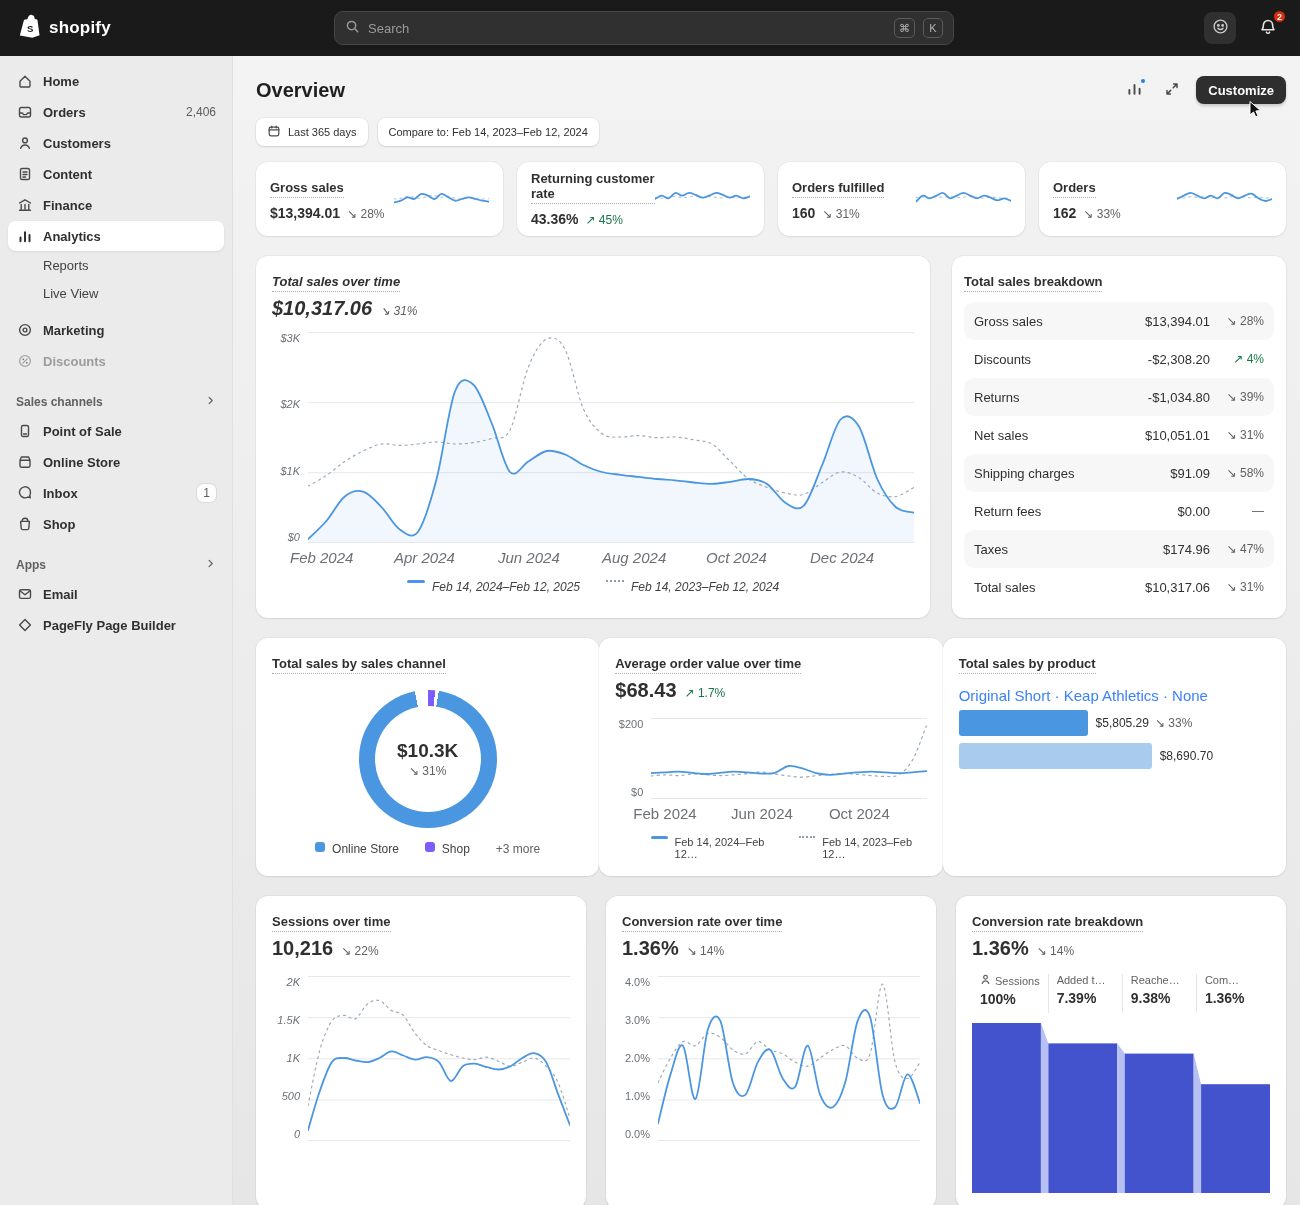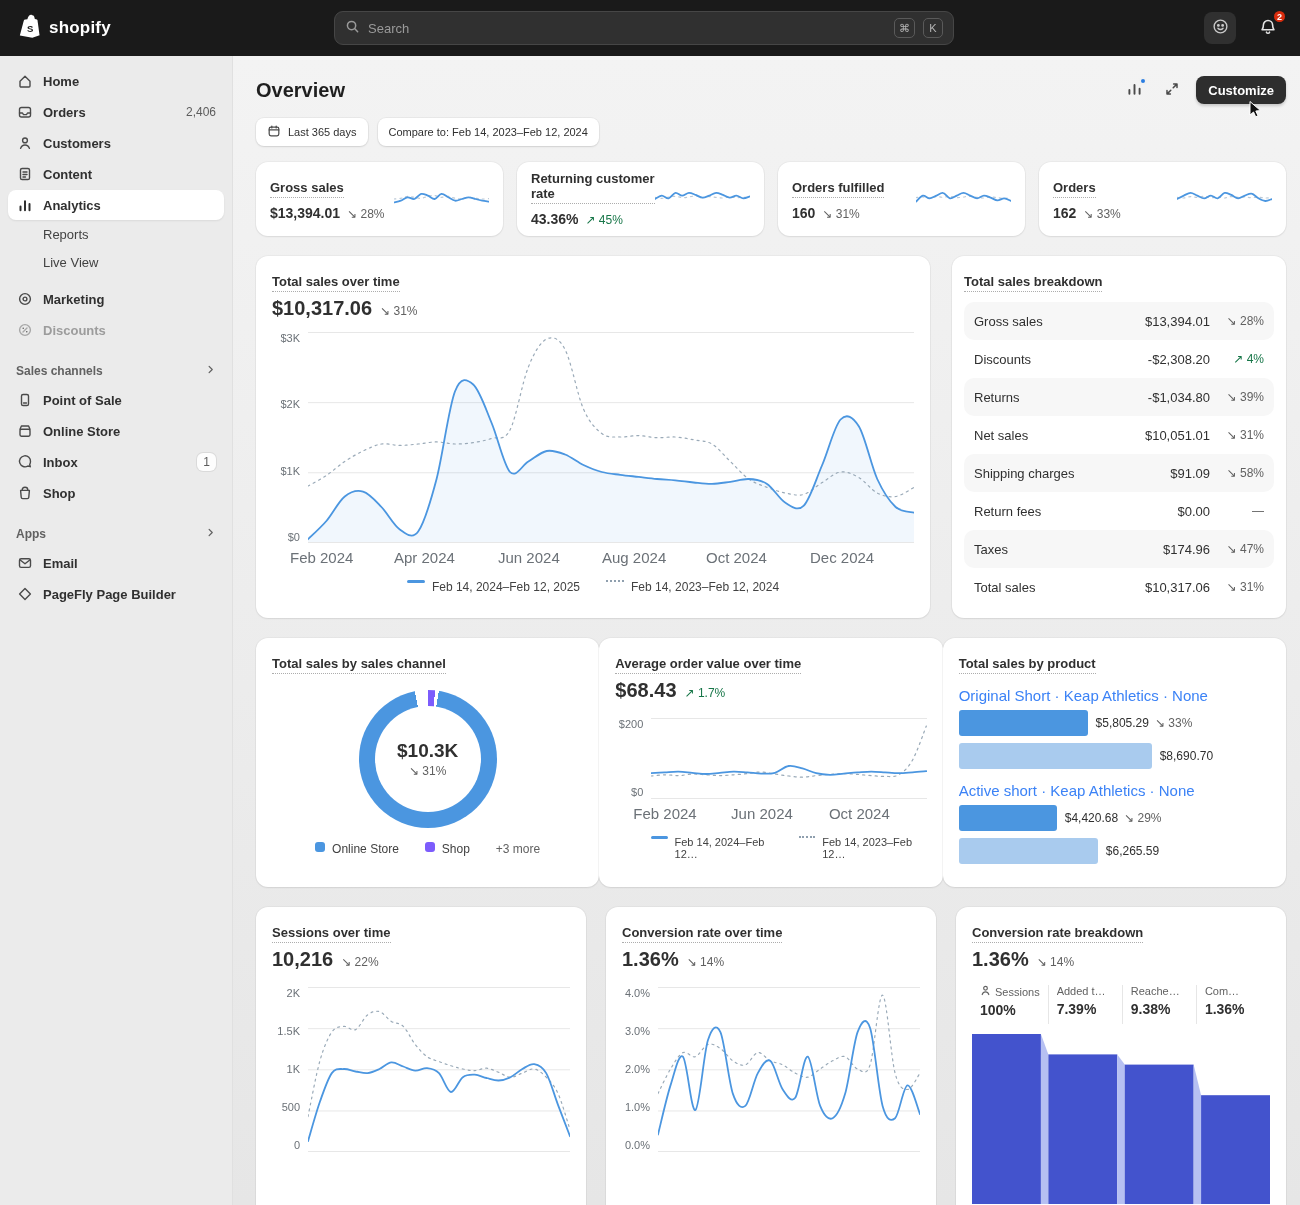--- a/index.html
+++ b/index.html
@@ -53,21 +53,21 @@
   .chg { font-size:12px; color:#616161; font-weight:500; white-space:nowrap; }
   .chg.up { color:#177648; }
 
   .metric-row { display:grid; grid-template-columns:repeat(4,1fr); gap:14px; margin-bottom:20px; }
   .metric { display:flex; align-items:center; justify-content:space-between; padding:13px 14px; height:74px; }
   .m-vals { margin-top:7px; display:flex; align-items:baseline; gap:7px; }
   .m-value { font-size:14px; font-weight:700; }
   .spark { flex-shrink:0; }
 
   .row2 { display:grid; grid-template-columns:1fr 334px; gap:22px; margin-bottom:20px; }
-  .chart-card { padding:16px 16px 2px; }
+  .chart-card { padding:16px 16px 2px;font-style:italic; }
   .big-vals { display:flex; align-items:baseline; gap:8px; margin-top:5px; margin-bottom:12px; }
   .big-value { font-size:20px; font-weight:700; }
   .chart-wrap { display:flex; }
   .yticks { display:flex; flex-direction:column; justify-content:space-between; align-items:flex-end; width:36px; padding-right:8px; font-size:11px; color:#6b7177; }
   .plot { flex:1; position:relative; }
   .plot svg { display:block; }
   .grid-3 { background-image:linear-gradient(to bottom,#e7e7e7 1px,transparent 1px); background-size:100% 33.4%; border-bottom:1px solid #e7e7e7; }
   .grid-4 { background-image:linear-gradient(to bottom,#e7e7e7 1px,transparent 1px); background-size:100% 25.1%; border-bottom:1px solid #e7e7e7; }
   .grid-1 { background-image:linear-gradient(to bottom,#e7e7e7 1px,transparent 1px); background-size:100% 100%; border-bottom:1px solid #e7e7e7; }
   .xticks { display:flex; margin-left:18px; margin-top:6px; font-size:15px; color:#6b7177; }
@@ -198,20 +198,29 @@
       </div>
       <div class="nav-item">
         <span class="nico">
             <svg width="16" height="16" viewBox="0 0 16 16" fill="none" stroke="#4a4a4a" stroke-width="1.4" stroke-linecap="round">
               <rect x="3.5" y="2.5" width="9" height="11" rx="1.6"></rect>
               <path d="M6 6h4M6 8.5h4M6 11h2.5"></path>
             </svg>
           </span>
         <span class="nlabel">Content</span>
       </div>
+      <div class="nav-item">
+        <span class="nico">
+            <svg width="16" height="16" viewBox="0 0 16 16" fill="none" stroke="#4a4a4a" stroke-width="1.4" stroke-linecap="round" stroke-linejoin="round">
+              <path d="M2.5 6 8 2.8 13.5 6"></path>
+              <path d="M4.2 7.5v4.5M8 7.5v4.5M11.8 7.5v4.5M2.5 13.3h11"></path>
+            </svg>
+          </span>
+        <span class="nlabel">Finance</span>
+      </div>
       <div class="nav-item active">
         <span class="nico">
             <svg width="16" height="16" viewBox="0 0 16 16" fill="none" stroke="#303030" stroke-width="2" stroke-linecap="round">
               <path d="M3.5 13.2V9.5M8 13.2V4.2M12.5 13.2V7"></path>
             </svg>
           </span>
         <span class="nlabel">Analytics</span>
       </div>
       <div class="nav-item sub">
         <span class="nlabel">Reports</span>
@@ -558,48 +567,32 @@
                 <span class="chg">↘ 33%</span>
               </span>
           </div>
           <div class="bar-row">
             <div class="bar previous" style="width: 62%;"></div>
             <span class="bar-label">
                 <span>$8,690.70</span>
               </span>
           </div>
         </div>
-        <div class="pg">
-          <div class="pg-name">Active short · Keap Athletics · None</div>
-          <div class="bar-row">
-            <div class="bar current" style="width: 31.5%;"></div>
-            <span class="bar-label">
-                <span>$4,420.68</span>
-                <span class="chg">↘ 29%</span>
-              </span>
-          </div>
-          <div class="bar-row">
-            <div class="bar previous" style="width: 44.7%;"></div>
-            <span class="bar-label">
-                <span>$6,265.59</span>
-              </span>
-          </div>
-        </div>
       </section>
     </div>
 
     <div class="row4">
       <section class="card">
         <span class="card-title">Sessions over time</span>
         <div class="big-vals" style="margin-bottom:16px;">
           <span class="big-value">10,216</span>
           <span class="chg">↘ 22%</span>
         </div>
         <div class="chart-wrap">
-          <div class="yticks" style="height:164px;">
+          <div class="yticks" style="height:164px;font-style:italic;">
             <span>2K</span>
               <span>1.5K</span>
               <span>1K</span>
               <span>500</span>
               <span>0</span>
           </div>
           <div class="plot grid-4">
             <svg viewBox="0 0 264 164" width="100%" height="164" preserveAspectRatio="none">
                 <path d="M0.0,129.6 C2.0,120.3 8.0,87.9 12.0,73.8 C16.0,59.7 20.0,50.8 24.0,45.1 C28.0,39.4 32.0,39.8 36.0,39.4 C40.0,38.9 44.0,44.6 48.0,42.6 C52.0,40.7 56.0,30.9 60.0,27.9 C64.0,24.9 68.0,23.5 72.0,24.6 C76.0,25.7 80.0,32.0 84.0,34.4 C88.0,36.9 92.0,35.5 96.0,39.4 C100.0,43.2 104.0,52.3 108.0,57.4 C112.0,62.5 116.0,66.8 120.0,69.7 C124.0,72.6 128.0,73.1 132.0,74.6 C136.0,76.1 140.0,77.5 144.0,78.7 C148.0,80.0 152.0,81.2 156.0,82.0 C160.0,82.8 164.0,83.8 168.0,83.6 C172.0,83.5 176.0,80.9 180.0,81.2 C184.0,81.5 188.0,83.8 192.0,85.3 C196.0,86.8 200.0,90.1 204.0,90.2 C208.0,90.3 212.0,87.5 216.0,86.1 C220.0,84.7 224.0,81.3 228.0,82.0 C232.0,82.7 236.0,86.1 240.0,90.2 C244.0,94.3 248.0,97.9 252.0,106.6 C256.0,115.3 262.0,136.7 264.0,142.7" fill="none" stroke="#9aaab8" stroke-width="1.2" stroke-linecap="round" stroke-linejoin="round" stroke-dasharray="2 4"></path>
                 <path d="M0.0,154.2 C2.0,147.6 8.0,126.1 12.0,114.8 C16.0,103.5 20.0,91.6 24.0,86.1 C28.0,80.6 32.0,82.3 36.0,82.0 C40.0,81.7 44.0,83.8 48.0,84.5 C52.0,85.1 56.0,86.5 60.0,86.1 C64.0,85.7 68.0,83.8 72.0,82.0 C76.0,80.2 80.0,75.8 84.0,75.4 C88.0,75.0 92.0,78.2 96.0,79.5 C100.0,80.9 104.0,83.4 108.0,83.6 C112.0,83.9 116.0,80.8 120.0,81.2 C124.0,81.6 128.0,82.1 132.0,86.1 C136.0,90.1 140.0,104.3 144.0,105.0 C148.0,105.6 152.0,93.1 156.0,90.2 C160.0,87.3 164.0,87.6 168.0,87.7 C172.0,87.9 176.0,90.1 180.0,91.0 C184.0,92.0 188.0,93.6 192.0,93.5 C196.0,93.3 200.0,92.1 204.0,90.2 C208.0,88.3 212.0,84.2 216.0,82.0 C220.0,79.8 224.0,76.4 228.0,77.1 C232.0,77.8 236.0,79.3 240.0,86.1 C244.0,92.9 248.0,107.6 252.0,118.1 C256.0,128.6 262.0,144.0 264.0,149.2" fill="none" stroke="#4b96e0" stroke-width="1.8" stroke-linecap="round" stroke-linejoin="round"></path>

